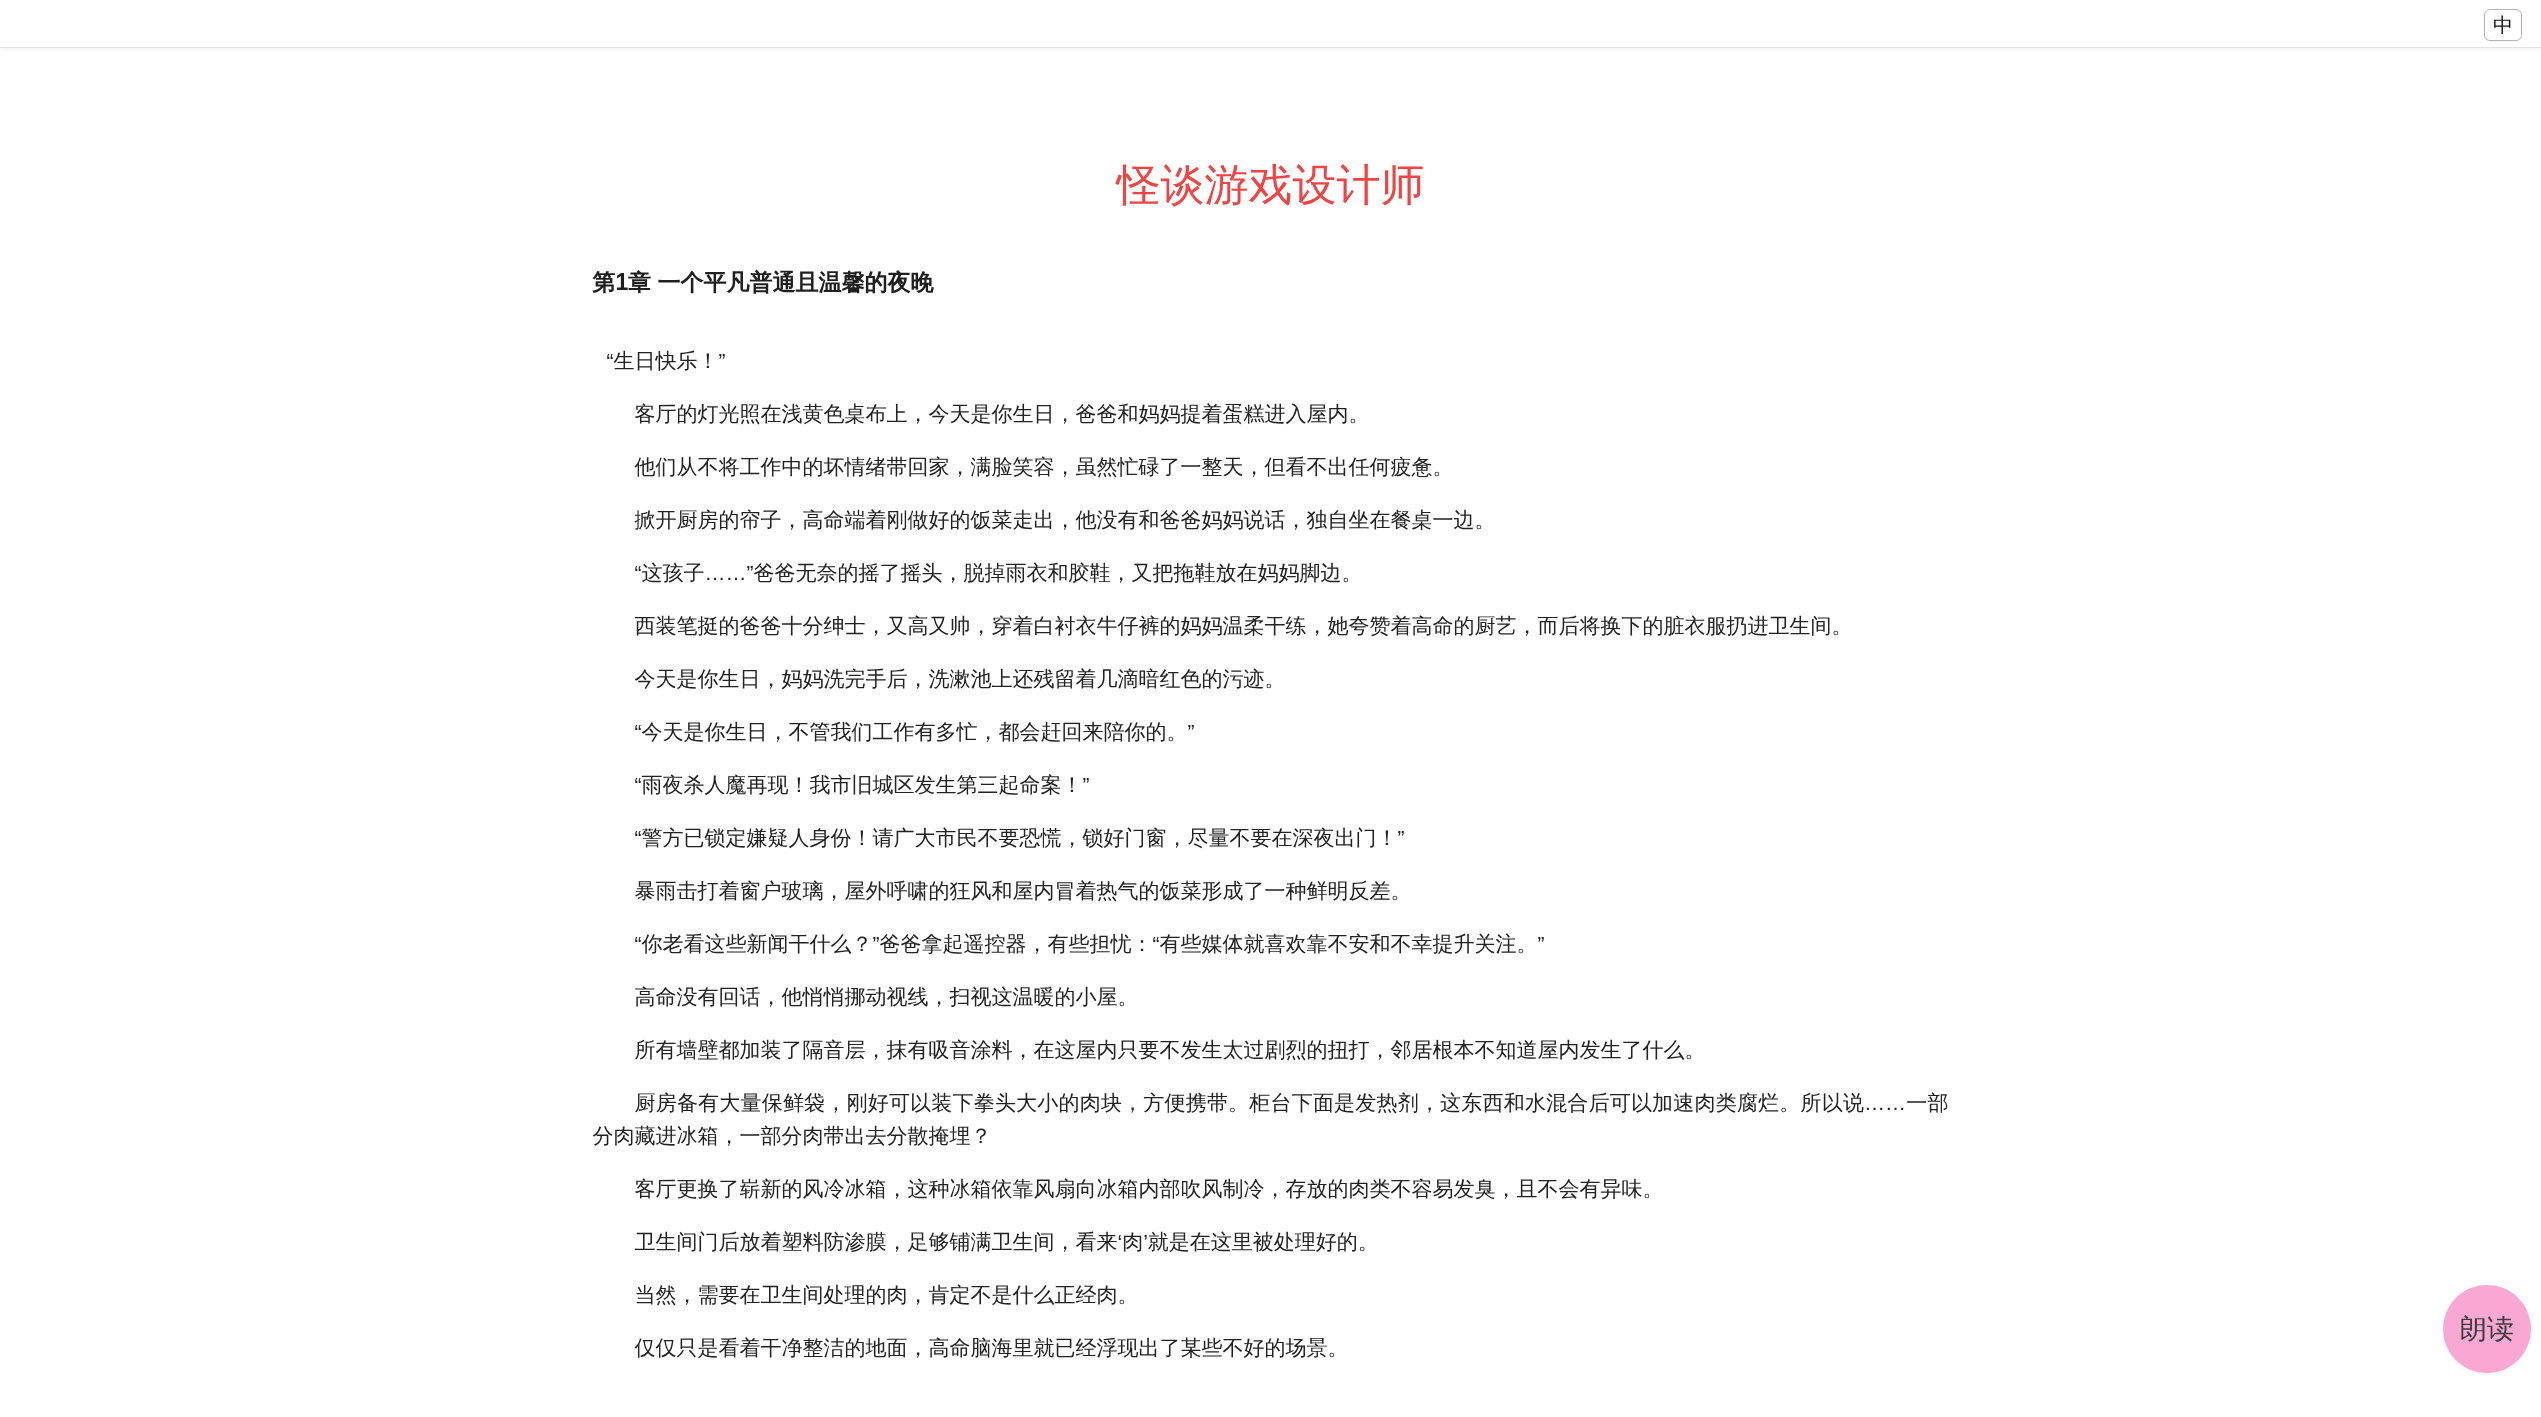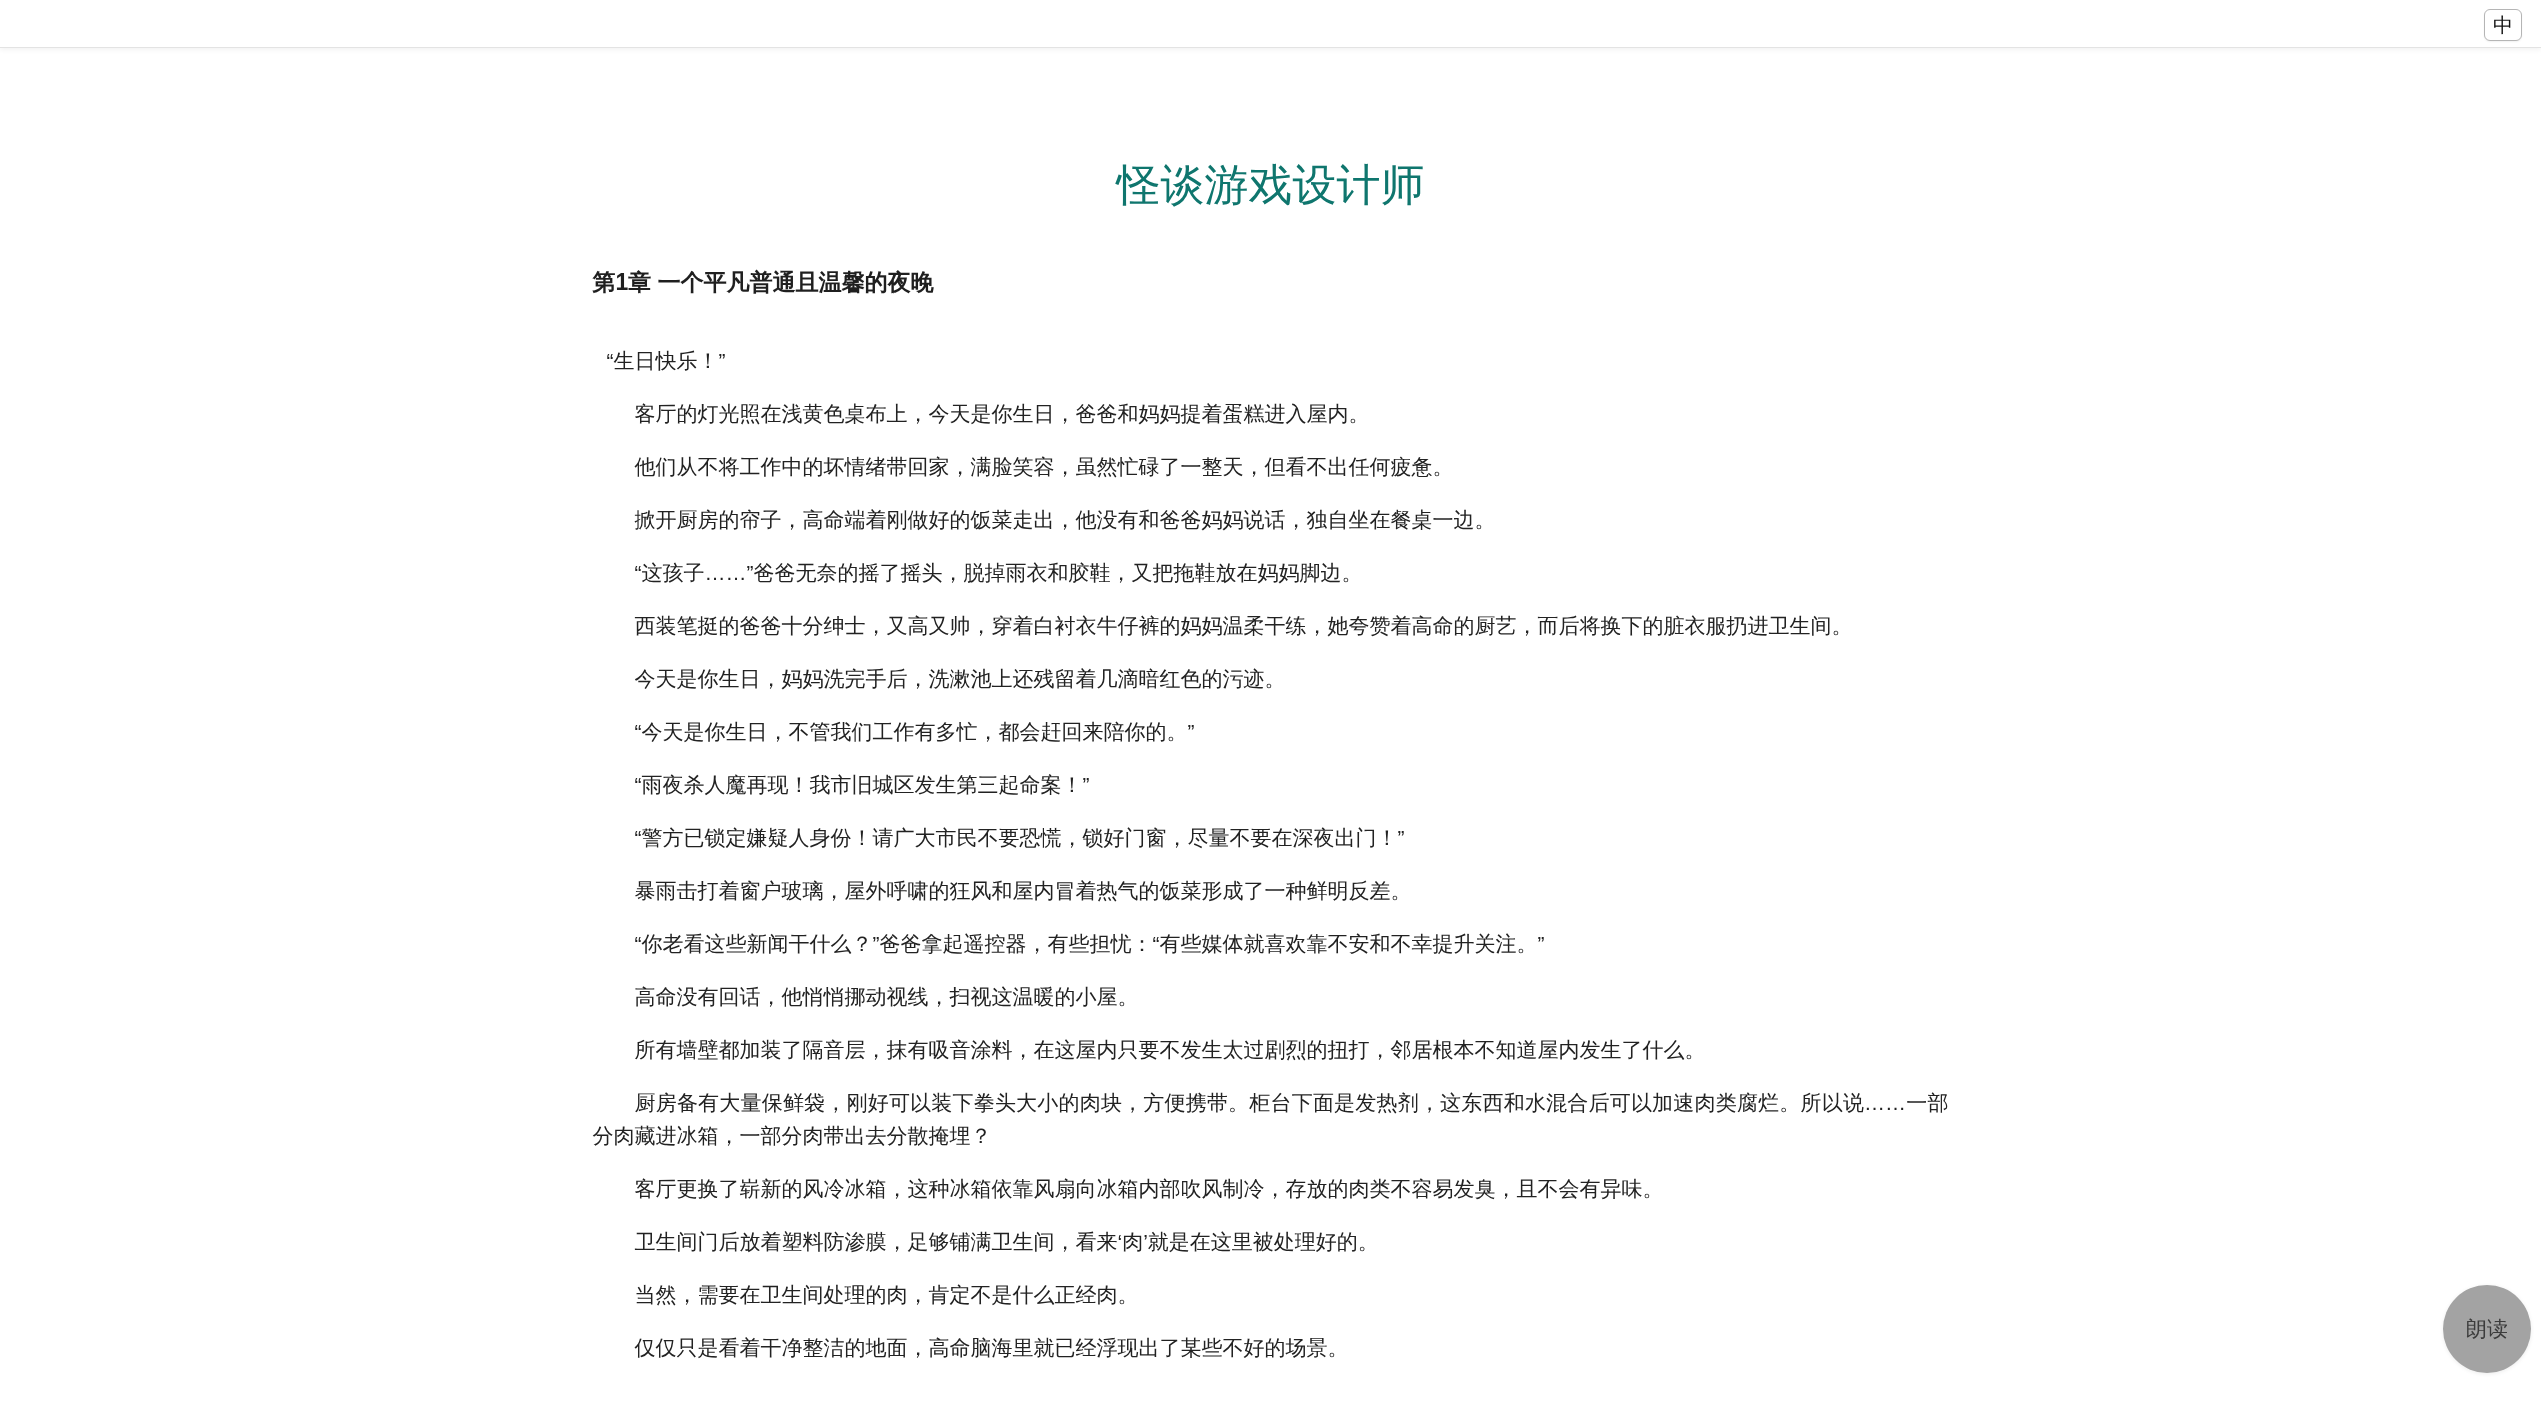--- a/index.html
+++ b/index.html
@@ -44,21 +44,21 @@
   .page {
     width: 1356px;
     margin: 0 auto;
   }
   .book-title {
     font-size: 44px;
     font-weight: 400;
     line-height: 53px;
     text-align: center;
     margin: 110px 0 0 0;
-    color: #0f766e;
+    color: #ef4444;
   }
   .chapter-title {
     font-size: 23px;
     font-weight: 700;
     line-height: 29px;
     text-align: left;
     margin: 57px 0 0 0;
     color: #1f1f1f;
   }
   .chapter-body {
@@ -79,23 +79,23 @@
 
   
   .read-btn {
     position: fixed;
     right: 10px;
     bottom: 44px;
     width: 88px;
     height: 88px;
     border-radius: 50%;
     border: none;
-    background: #a3a3a3;
+    background: #f9a8d4;
     color: #3c3c3c;
-    font-size: 21px;
+    font-size: 27px;
     font-family: inherit;
     display: flex;
     align-items: center;
     justify-content: center;
     cursor: pointer;
     box-shadow: 0 1px 4px rgba(0,0,0,0.08);
   }
 </style>
 </head>
 <body>

